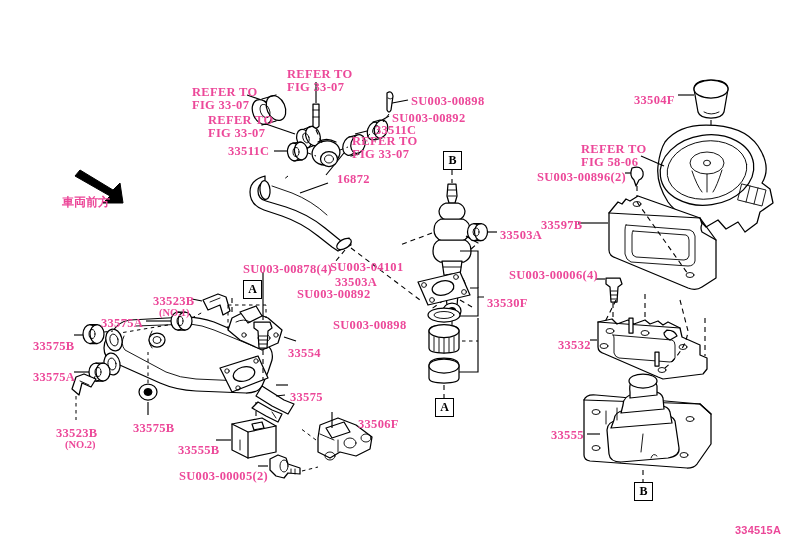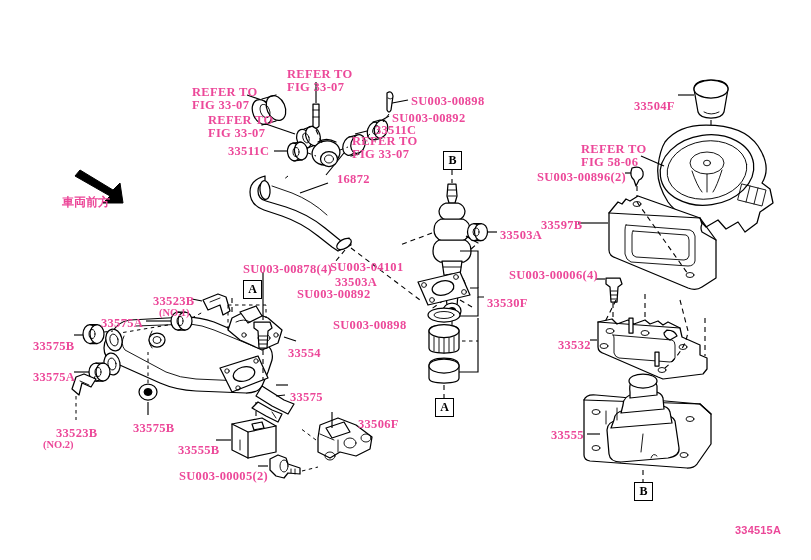--- a/index.html
+++ b/index.html
@@ -412,21 +412,21 @@
   <div class="lbl" style="left:208px;top:114px;">REFER TO
 FIG 33-07</div>
   <div class="lbl" style="left:352px;top:135px;">REFER TO
 FIG 33-07</div>
   <div class="lbl" style="left:411px;top:95px;">SU003-00898</div>
   <div class="lbl" style="left:392px;top:112px;">SU003-00892</div>
   <div class="lbl" style="left:375px;top:124px;">33511C</div>
   <div class="lbl" style="left:228px;top:145px;">33511C</div>
   <div class="lbl" style="left:337px;top:173px;">16872</div>
 
-  <div class="lbl" style="left:634px;top:100px;">33504F</div>
+  <div class="lbl" style="left:634px;top:94px;">33504F</div>
   <div class="lbl" style="left:581px;top:143px;">REFER TO
 FIG 58-06</div>
   <div class="lbl" style="left:537px;top:171px;">SU003-00896(2)</div>
   <div class="lbl" style="left:541px;top:219px;">33597B</div>
   <div class="lbl" style="left:500px;top:229px;">33503A</div>
   <div class="lbl" style="left:509px;top:269px;">SU003-00006(4)</div>
   <div class="lbl" style="left:558px;top:339px;">33532</div>
   <div class="lbl" style="left:551px;top:429px;">33555</div>
 
   <div class="lbl" style="left:243px;top:263px;">SU003-00878(4)</div>
@@ -435,21 +435,21 @@
   <div class="lbl" style="left:297px;top:288px;">SU003-00892</div>
   <div class="lbl" style="left:333px;top:319px;">SU003-00898</div>
   <div class="lbl" style="left:487px;top:297px;">33530F</div>
 
   <div class="lbl" style="left:153px;top:295px;">33523B</div>
   <div class="lbl small" style="left:159px;top:306px;">(NO.1)</div>
   <div class="lbl" style="left:101px;top:317px;">33575A</div>
   <div class="lbl" style="left:33px;top:340px;">33575B</div>
   <div class="lbl" style="left:33px;top:371px;">33575A</div>
   <div class="lbl" style="left:56px;top:427px;">33523B</div>
-  <div class="lbl small" style="left:43px;top:438px;">(NO.2)</div>
+  <div class="lbl small" style="left:65px;top:438px;">(NO.2)</div>
   <div class="lbl" style="left:133px;top:422px;">33575B</div>
   <div class="lbl" style="left:288px;top:347px;">33554</div>
   <div class="lbl" style="left:290px;top:391px;text-align:right;">33575</div>
   <div class="lbl" style="left:178px;top:444px;">33555B</div>
   <div class="lbl" style="left:179px;top:470px;">SU003-00005(2)</div>
   <div class="lbl" style="left:322px;top:418px;padding-left:36px;">33506F</div>
 
   <div class="boxref" style="left:243px;top:280px;">A</div>
   <div class="boxref" style="left:435px;top:398px;">A</div>
   <div class="boxref" style="left:443px;top:151px;">B</div>

